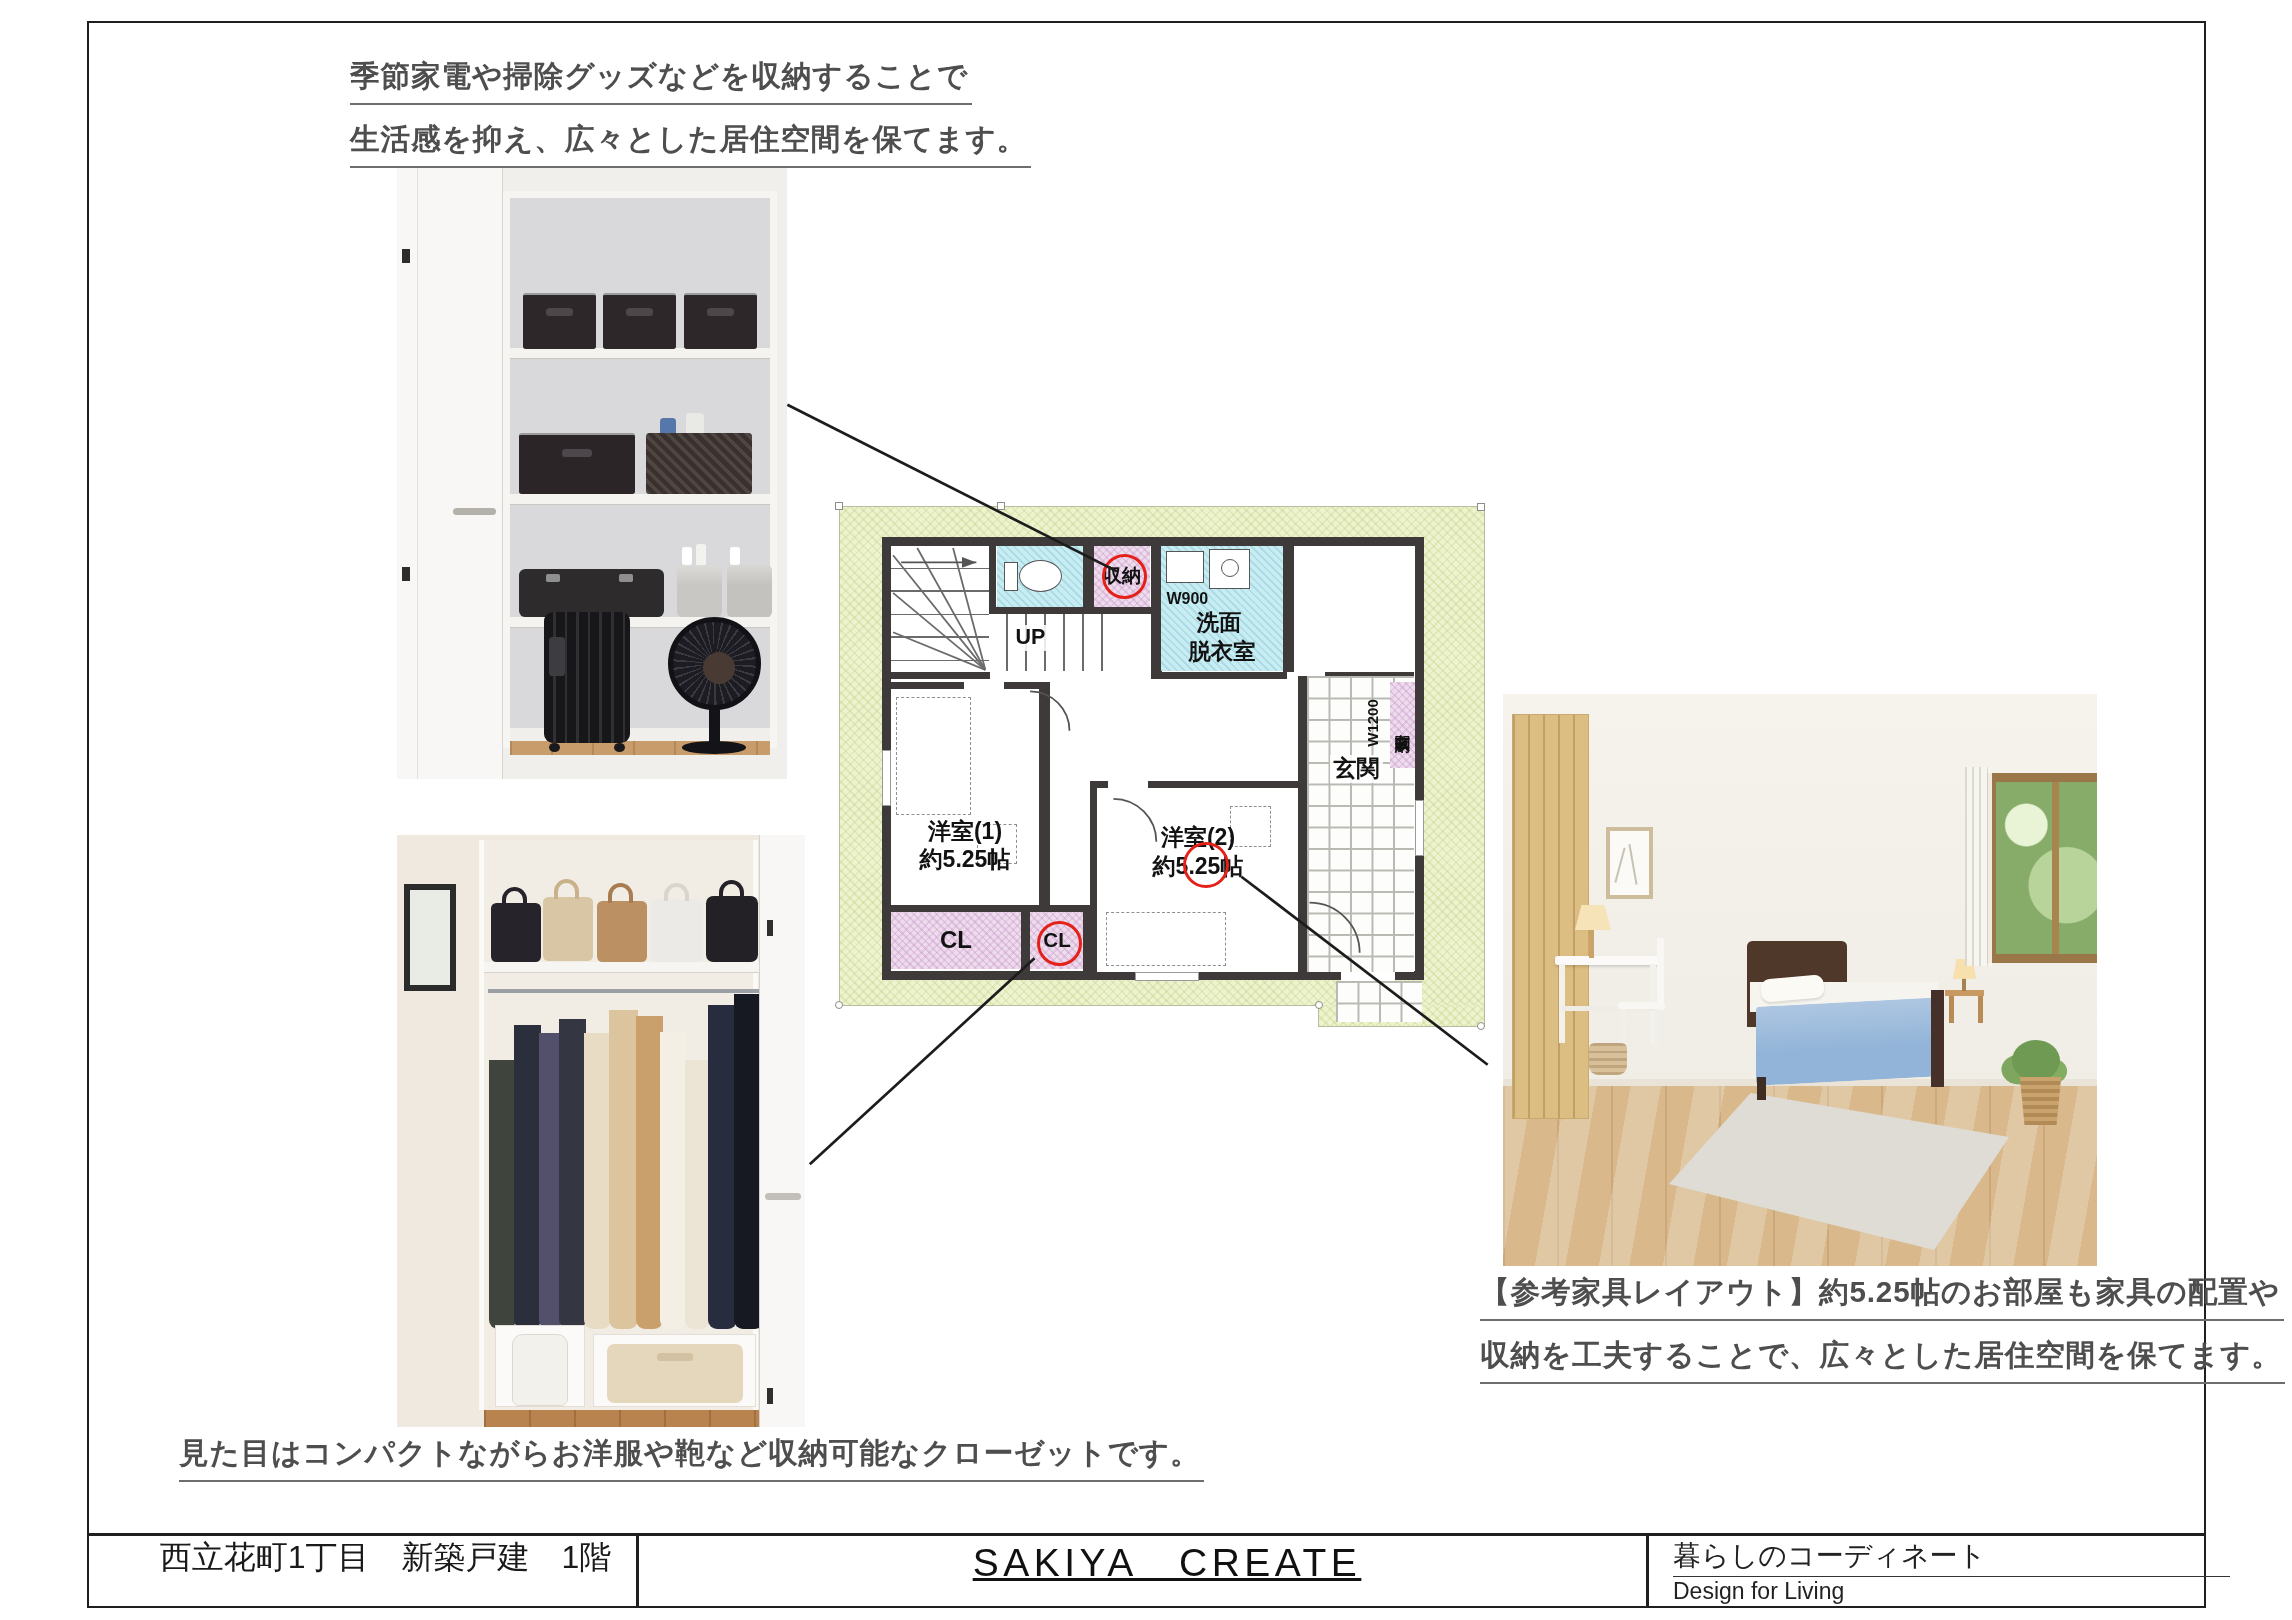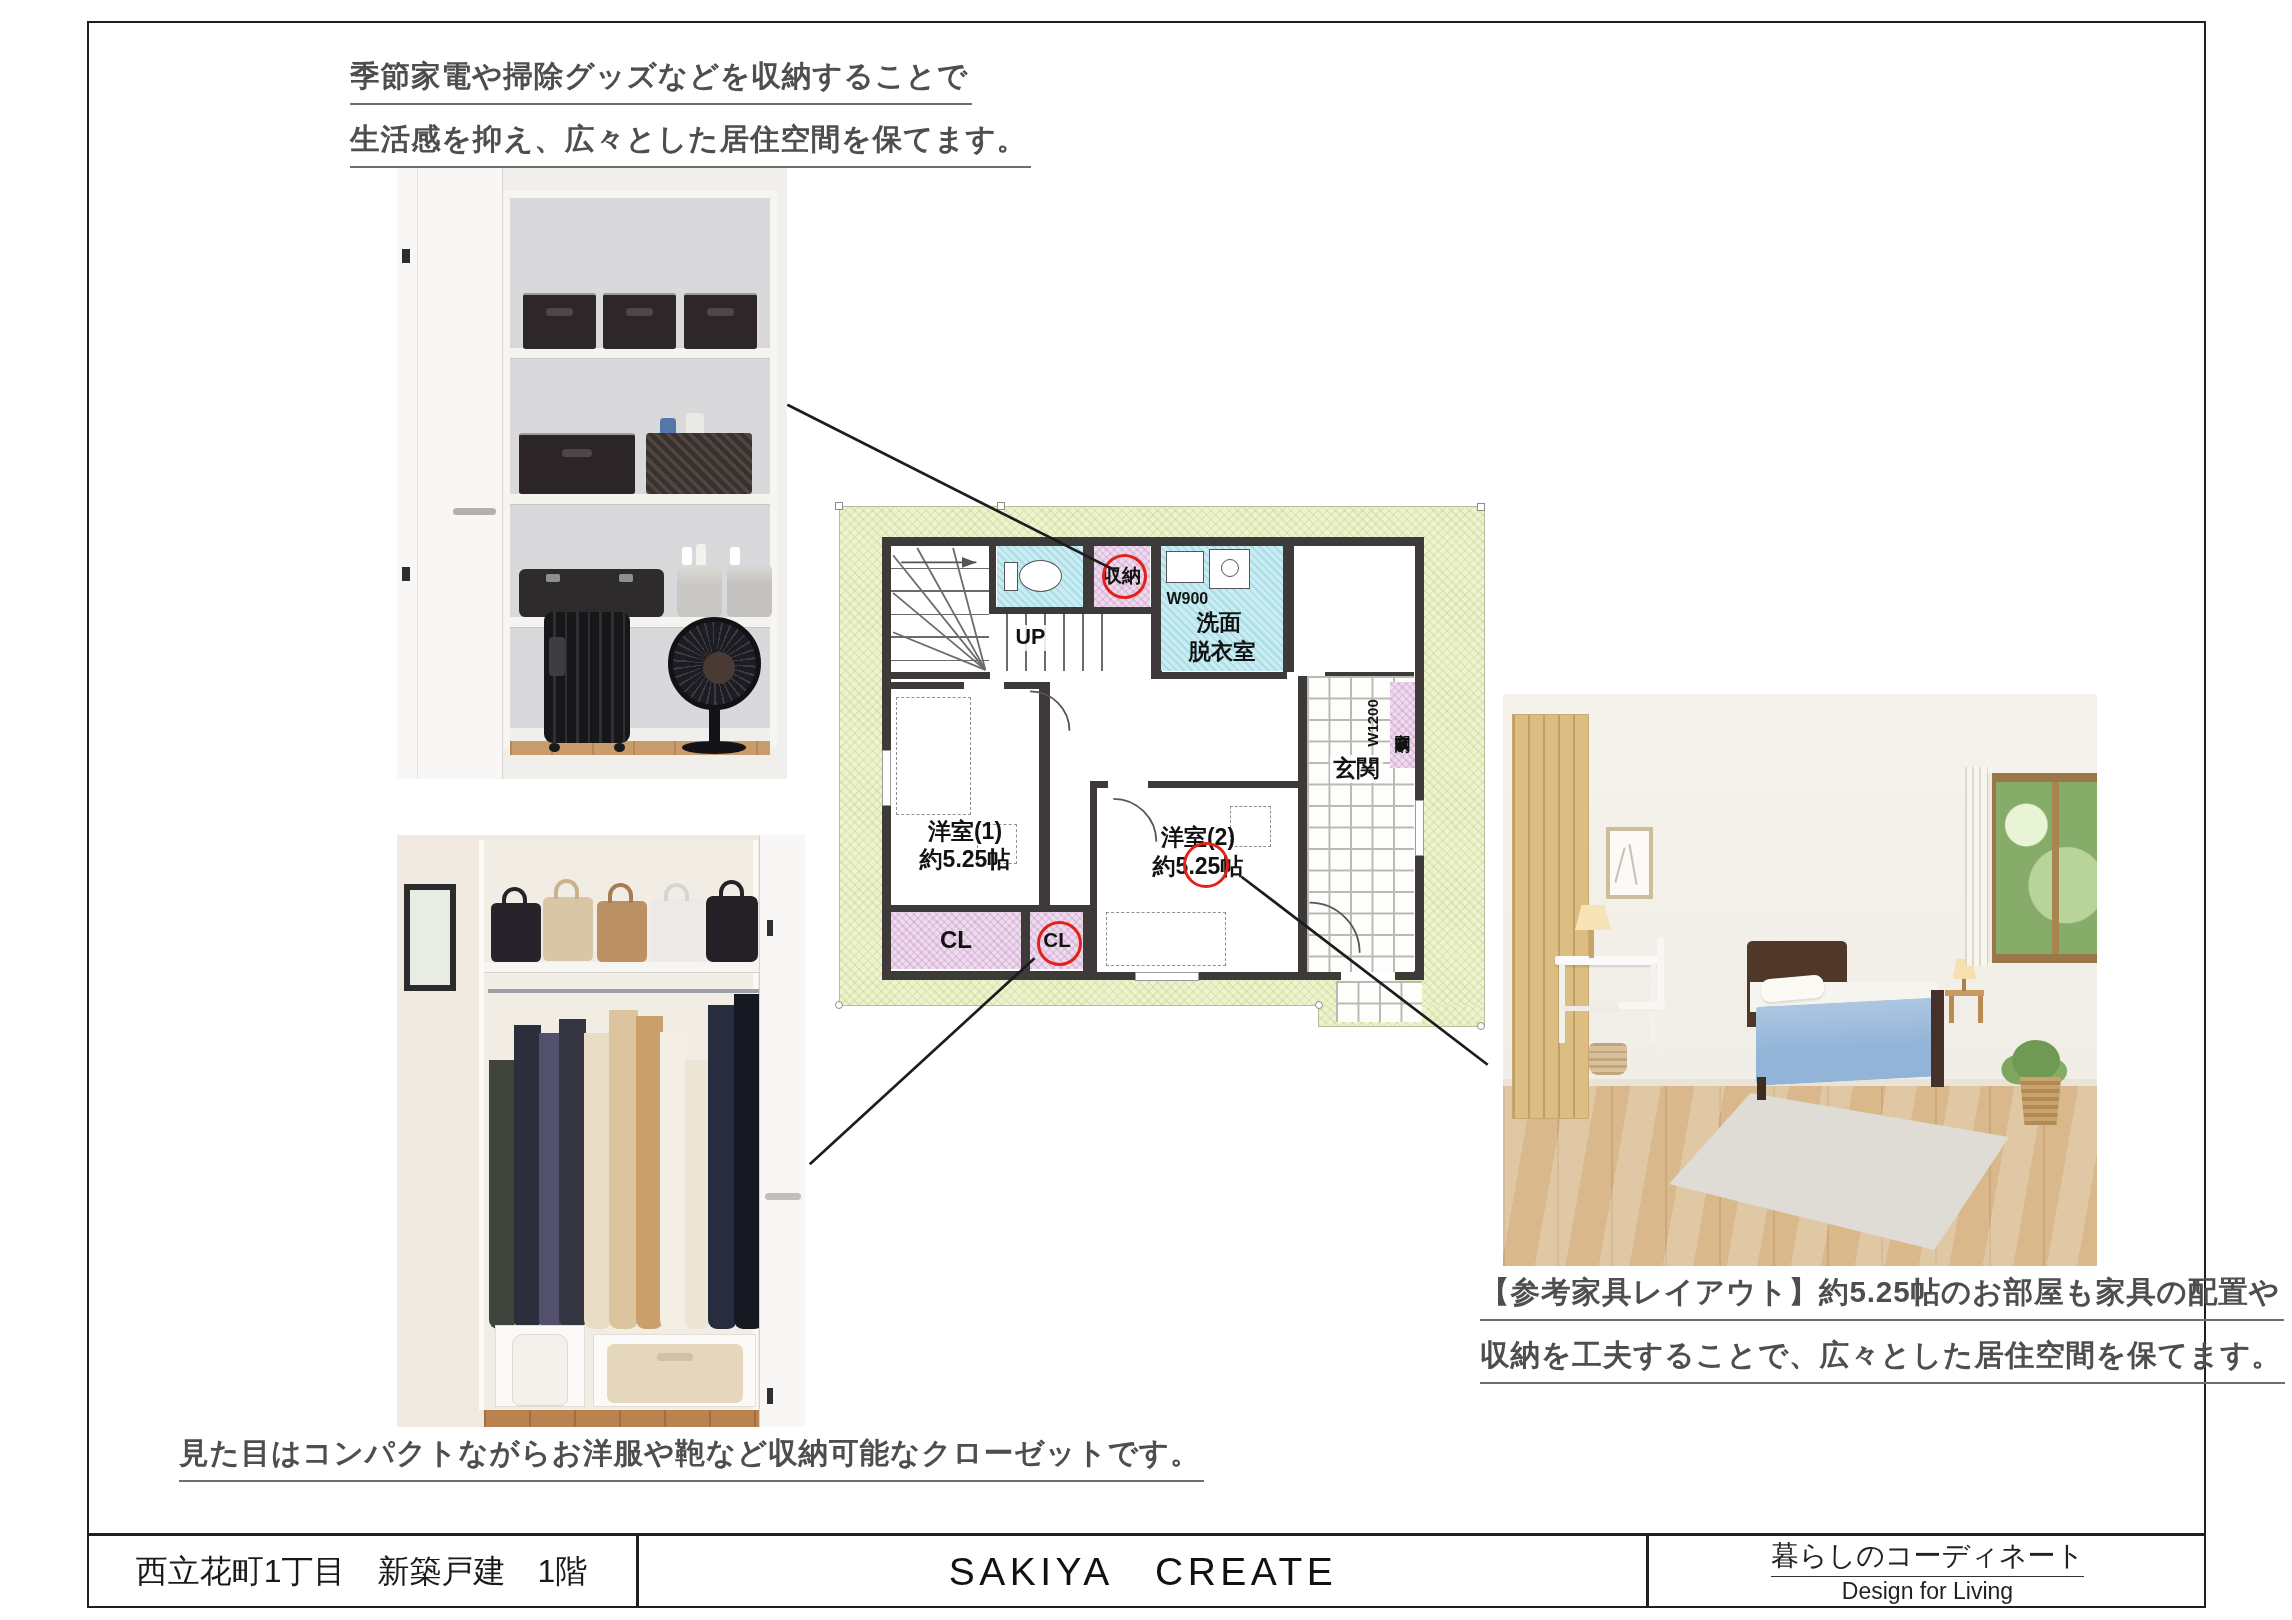--- a/index.html
+++ b/index.html
@@ -2,24 +2,24 @@
 <html style="font-size:14.3px"><head>
 <meta charset="utf-8">
 <style>
   html,body{margin:0;padding:0;background:#fff;}
   body{width:2293px;height:1620px;position:relative;overflow:hidden;
        font-family:"Liberation Sans","DejaVu Sans",sans-serif;color:#222;}
   .abs{position:absolute;}
   
   .frame{left:87px;top:20.6px;width:2119px;height:1587px;border:2.7px solid #1f1f1f;box-sizing:border-box;}
   .footer-line{left:87px;top:1533px;width:2119px;height:2.7px;background:#1f1f1f;}
-  .footer-cell{top:1536px;height:72px;display:flex;align-items:center;justify-content:center;}
+  .footer-cell{top:1536px;height:72px;display:flex;justify-content:center;margin-left:24px;}
   .footer-sep{top:1536px;width:2.7px;height:72px;background:#1f1f1f;}
   .footer-left{left:87px;width:549px;font-size:32px;color:#1a1a1a;}
-  .footer-center{left:639px;width:1008px;font-size:39px;letter-spacing:4.5px;color:#111;}
+  .footer-center{left:639px;width:1008px;font-size:39px;letter-spacing:4.5px;color:#111;text-decoration:underline;}
   .footer-right{left:1649px;width:557px;flex-direction:column;line-height:1.25;}
   .footer-right .t1{font-size:28px;color:#222;border-bottom:1.8px solid #333;padding-bottom:2.7px;}
   .footer-right .t2{font-size:23px;color:#222;}
   
   .caption{font-weight:700;color:var(--caption_text,#4e4e4e);font-size:29.6px;letter-spacing:0.9px;white-space:nowrap;}
   .cap-line{display:inline-block;border-bottom:2.7px solid #6e6e6e;padding:0 3.6px 6.3px 0;margin-bottom:13.4px;}
   
   .plan-bg{background-color:var(--plan_bg,#eef3cf);
     background-image:repeating-linear-gradient(45deg,rgba(170,190,95,.22) 0 1.8px,transparent 1.8px 6.3px),
                      repeating-linear-gradient(-45deg,rgba(170,190,95,.18) 0 1.8px,transparent 1.8px 6.3px);

